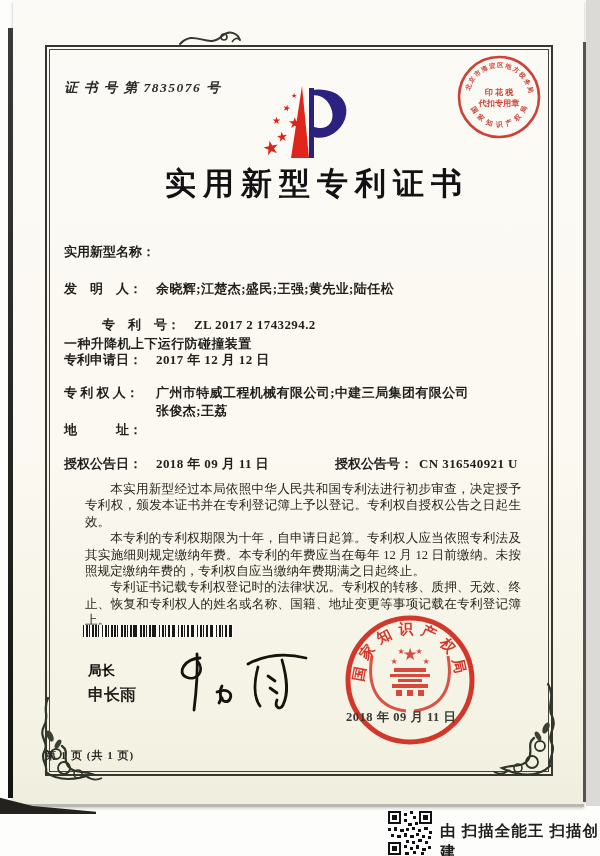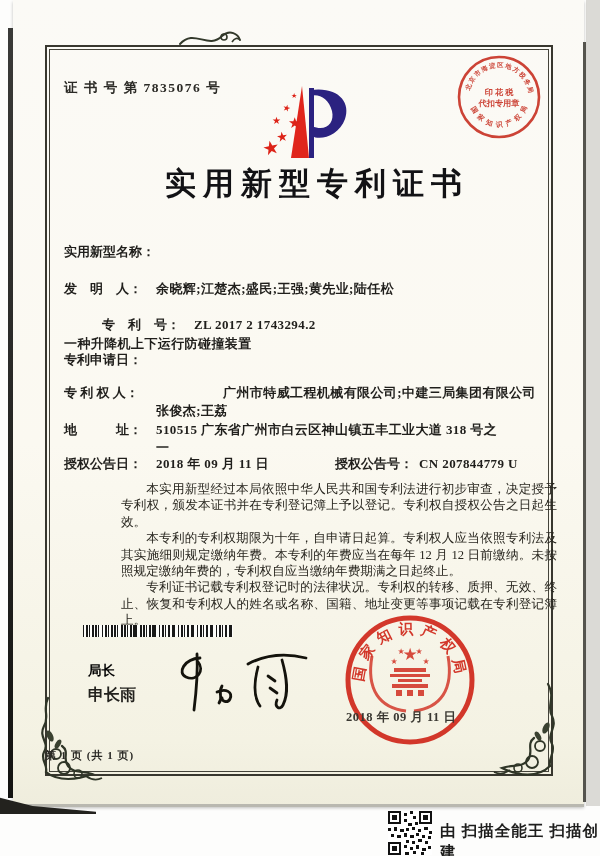--- a/index.html
+++ b/index.html
@@ -17,30 +17,30 @@
     box-shadow:0 2px 3px rgba(0,0,0,.25);
   }
   .edge-left{left:8px;top:28px;width:5px;height:770px;background:linear-gradient(180deg,#3a3a38,#141412);}
   .edge-right{left:583px;top:42px;width:3px;height:760px;background:#55544e;}
   .gray-strip{left:586px;top:0;width:14px;height:806px;background:#dbdad6;}
   .curl{left:0;top:796px;width:96px;height:18px;background:#23221e;clip-path:polygon(0 10%,34% 55%,100% 88%,100% 100%,0 100%);}
   .bottom-shadow{left:13px;top:804px;width:571px;height:3px;background:#b9b8b0;}
   
   .frame{left:45px;top:45px;width:504px;height:727px;border:2px solid #38372f;}
   .frame-inner{position:absolute;left:2px;top:2px;right:2px;bottom:2px;border:1px solid #44433a;}
-  .cert-no{left:64px;top:79px;font-size:13.5px;letter-spacing:1.5px;font-weight:600;color:#2b2a26;}
+  .cert-no{left:64px;top:79px;font-size:13.5px;letter-spacing:1.5px;font-weight:600;color:#2b2a26;font-style:italic;}
   .title{left:45px;top:163px;width:544px;text-align:center;font-size:31px;font-weight:600;letter-spacing:7px;color:#121215;}
   
   .frow{left:64px;width:472px;display:flex;font-size:13px;font-weight:600;color:#201f1c;line-height:18px;}
   .frow .lab{width:92px;flex:0 0 92px;white-space:pre;}
   .frow .val{flex:1;letter-spacing:.4px;}
   .grant-extra{position:absolute;left:271px;top:0;display:flex;justify-content:space-between;}
   .grant-extra .lab{width:84px;flex:0 0 auto;white-space:pre;}
   
-  .bodytext{left:85px;top:481px;width:436px;font-size:12.6px;line-height:16.4px;color:#28261f;text-align:justify;font-weight:500;margin-left:36px;}
+  .bodytext{left:85px;top:481px;width:436px;font-size:12.6px;line-height:16.4px;color:#28261f;text-align:justify;font-weight:500;}
   .bodytext p{margin:0;text-indent:2em;}
   .barcode{left:83px;top:625px;width:150px;height:12px;
     background:repeating-linear-gradient(90deg,#191918 0 1.5px,#fdfdfa 1.5px 3px,#191918 3px 5px,#fdfdfa 5px 6px,#191918 6px 7px,#fdfdfa 7px 9.5px);}
   .director-label{left:88px;top:662px;font-size:13.5px;font-weight:600;color:#000000;}
   .director-name{left:88px;top:685px;font-size:16px;font-weight:600;color:#23221e;}
   .seal-date{left:346px;top:709px;font-size:12.5px;color:#3a3832;letter-spacing:.5px;z-index:6;font-weight:600;}
   .page-info{left:45px;top:748px;width:504px;text-align:left;font-size:11px;color:#2a2925;letter-spacing:1px;font-weight:600;}
   .watermark{left:440px;top:821px;font-size:15.5px;color:#1e1e1d;letter-spacing:1px;font-weight:600;font-family:"Liberation Sans","DejaVu Sans",sans-serif;}
   svg{display:block;}
 </style>
@@ -135,41 +135,38 @@
 <div class="abs frow" style="top:280px;">
   <span class="lab">发　明　人：</span>
   <span class="val">余晓辉;江楚杰;盛民;王强;黄先业;陆任松</span>
 </div>
 <div class="abs frow" style="top:316px;margin-left:38px;">
   <span class="lab">专　利　号：</span>
   <span class="val">ZL 2017 2 1743294.2</span>
 </div>
 <div class="abs frow" style="top:351px;">
   <span class="lab">专利申请日：</span>
+  <span class="val">2017 年 12 月 12 日</span>
 </div>
 <div class="abs frow" style="top:384px;">
   <span class="lab">专 利 权 人：</span>
   <span class="val">
-    <span style="display:block;text-align:right;">广州市特威工程机械有限公司;中建三局集团有限公司</span>
+    <span style="display:block;">广州市特威工程机械有限公司;中建三局集团有限公司</span>
     <span style="display:block;">张俊杰;王荔</span>
   </span>
 </div>
 <div class="abs frow" style="top:421px;">
   <span class="lab">地　　　址：</span>
-  <span class="val">
-    <span style="display:block;">510515 广东省广州市白云区神山镇五丰工业大道 318 号之</span>
-    <span style="display:block;">一</span>
-  </span>
 </div>
 <div class="abs frow" style="top:455px;">
   <span class="lab">授权公告日：</span>
   <span class="val" style="flex:0 0 auto;">2018 年 09 月 11 日</span>
   <span class="grant-extra">
     <span class="lab">授权公告号：</span>
-    <span class="val">CN 207844779 U</span>
+    <span class="val">CN 316540921 U</span>
   </span>
 </div>
 
 <div class="abs bodytext">
   <p>本实用新型经过本局依照中华人民共和国专利法进行初步审查，决定授予专利权，颁发本证书并在专利登记簿上予以登记。专利权自授权公告之日起生效。</p>
   <p>本专利的专利权期限为十年，自申请日起算。专利权人应当依照专利法及其实施细则规定缴纳年费。本专利的年费应当在每年 12 月 12 日前缴纳。未按照规定缴纳年费的，专利权自应当缴纳年费期满之日起终止。</p>
   <p>专利证书记载专利权登记时的法律状况。专利权的转移、质押、无效、终止、恢复和专利权人的姓名或名称、国籍、地址变更等事项记载在专利登记簿上。</p>
 </div>
 
 <div class="abs barcode"></div>

